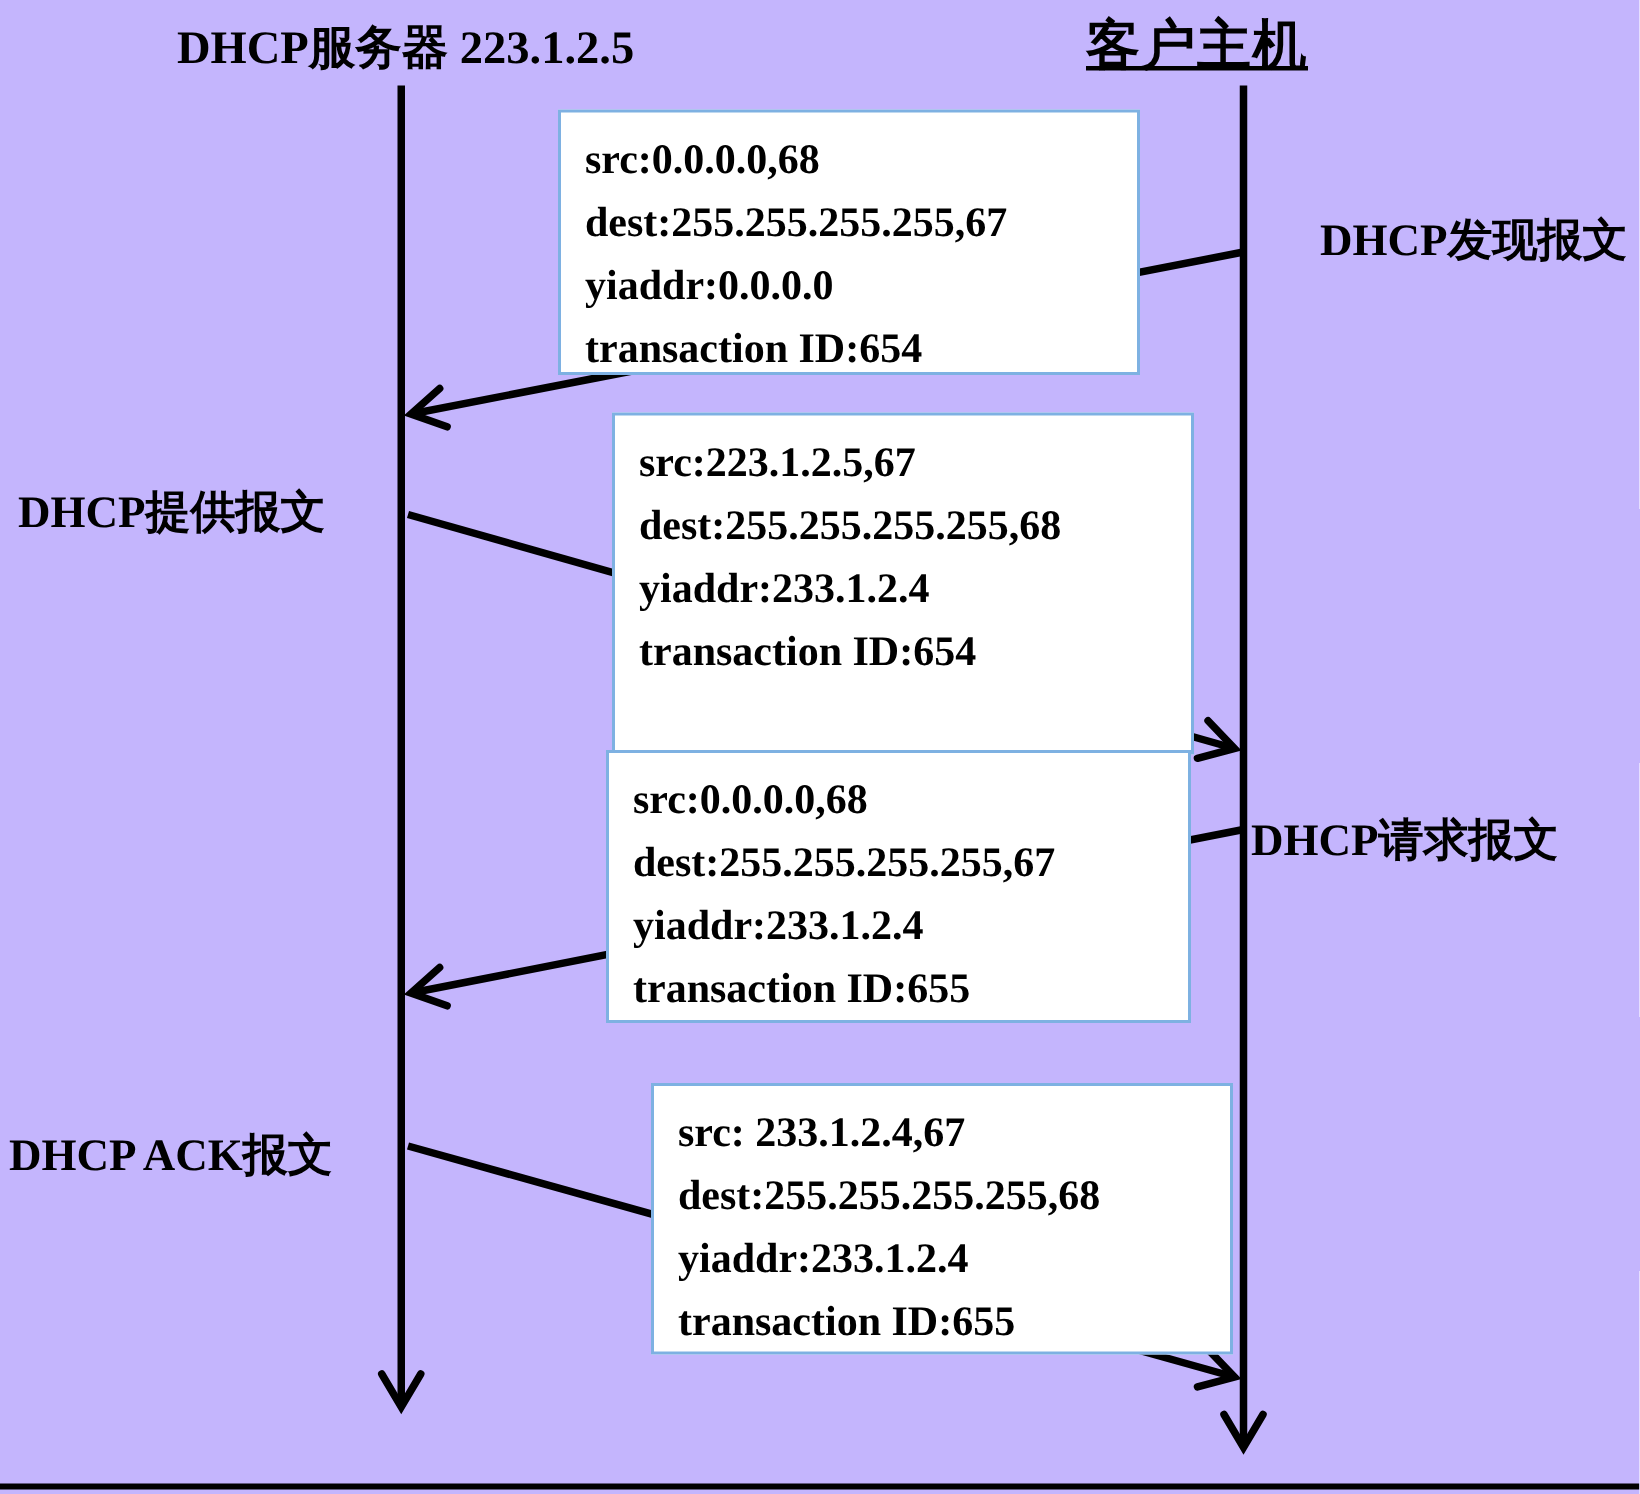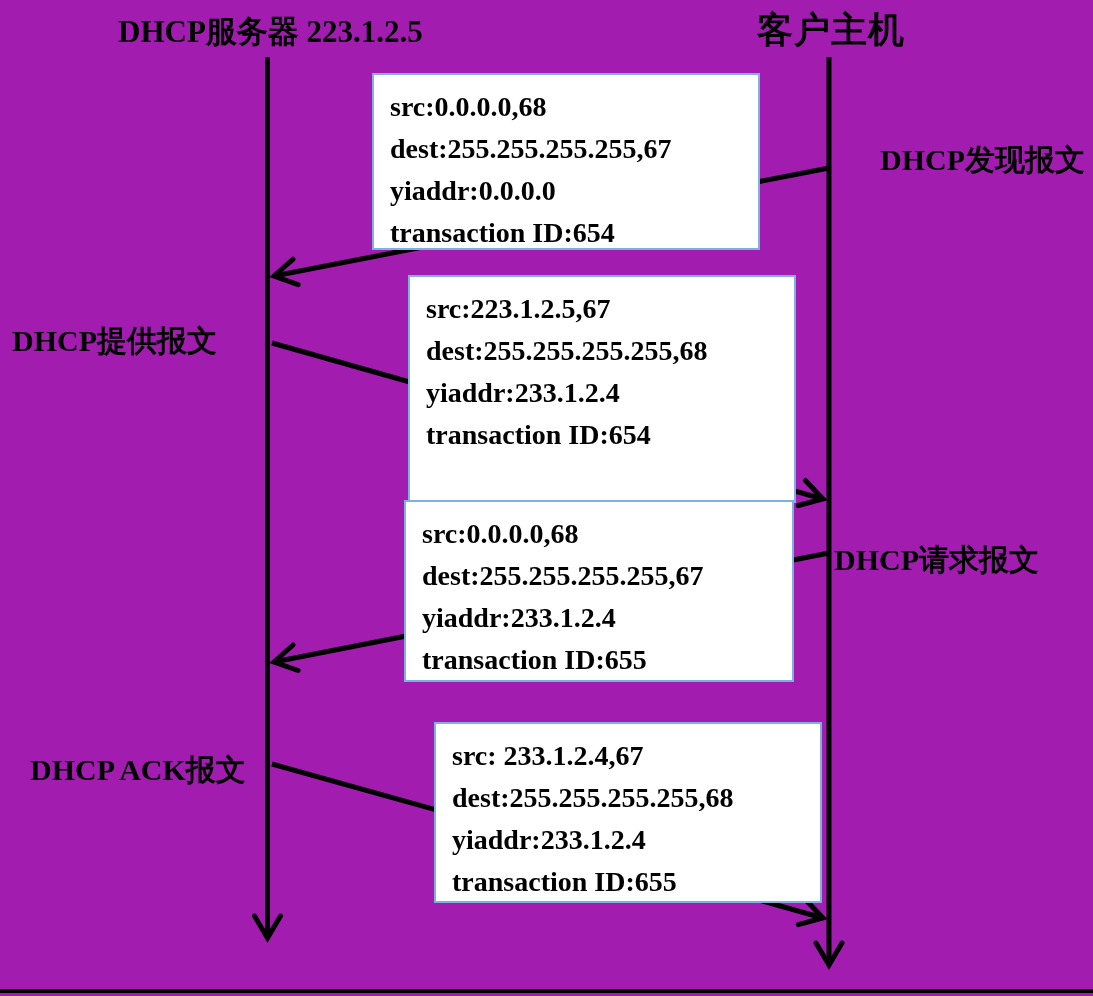--- a/index.html
+++ b/index.html
@@ -3,43 +3,43 @@
 <meta charset="utf-8">
 <style>
   :root{
     --box-blue:#7EB1E2;
     --ink:#000000;
   }
   html,body{margin:0;padding:0;background:#ffffff;}
   .stage{
     position:relative;
     width:1093px;height:996px;
-    background:#a21caf;
+    background:#c4b5fd;
     overflow:hidden;
     font-family:"Liberation Serif","DejaVu Serif",serif;
   }
   .layer-lines{
     position:absolute;left:0;top:0;z-index:1;
   }
   .title{
     position:absolute;z-index:3;
     font-weight:bold;color:var(--ink);
     white-space:nowrap;
   }
   .title.server{left:118px;top:11px;font-size:31px;}
-  .title.client{left:757px;top:6px;font-size:36px;letter-spacing:1px;}
+  .title.client{left:724px;top:6px;font-size:36px;letter-spacing:1px;text-decoration:underline;}
   .msg-label{
     position:absolute;z-index:3;
     font-weight:bold;color:var(--ink);
     font-size:30px;white-space:nowrap;
   }
   .lbl-discover{left:868px;top:140px;margin-left:12px;}
   .lbl-offer{left:12px;top:321px;}
   .lbl-request{left:834px;top:540px;}
-  .lbl-ack{left:6px;top:750px;margin-left:24px;}
+  .lbl-ack{left:6px;top:750px;}
   .msg-box{
     position:absolute;z-index:2;
     background:#ffffff;
     border:2px solid var(--box-blue);
     box-sizing:border-box;
     padding:11px 4px 0 16px;
     margin-left:46px;
   }
   .box-1{left:326px;top:73px;width:388px;height:177px;}
   .box-2{left:362px;top:275px;width:388px;height:228px;}

